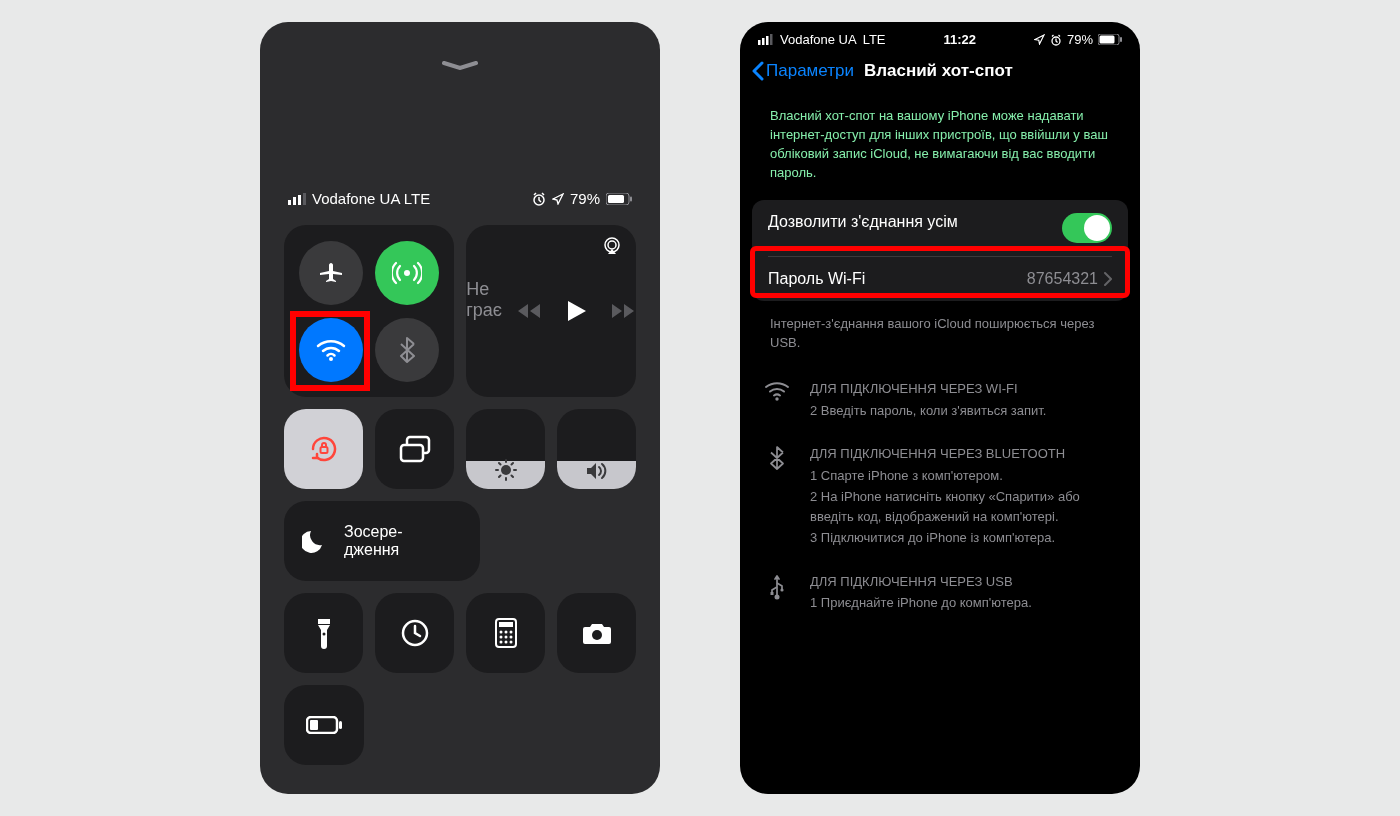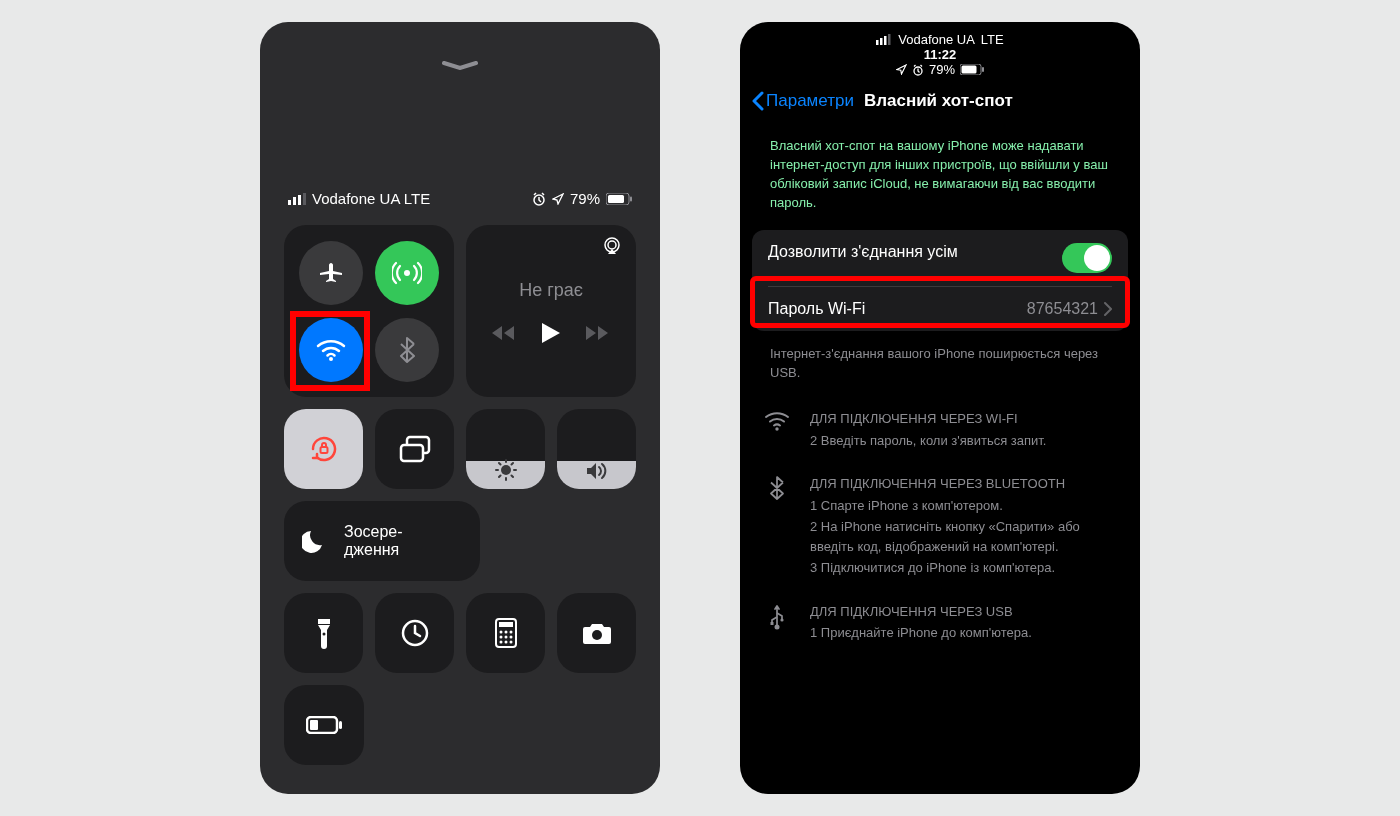--- a/index.html
+++ b/index.html
@@ -76,21 +76,20 @@
       border: 6px solid #ff0000;
       width: 80px;
       height: 80px;
       left: 6px;
       bottom: 6px;
     }
     .cc-media {
       width: 172px;
       height: 172px;
       display: flex;
-      flex-direction: column;
       align-items: center;
       justify-content: center;
       position: relative;
       color: #8e8e93;
     }
     .cc-media-airplay { position: absolute; top: 12px; right: 14px; color: #fff; }
     .cc-media-title { font-size: 18px; margin-bottom: 22px; }
     .cc-media-controls { display: flex; gap: 26px; align-items: center; }
     .cc-media-controls .play { color: #fff; }
     .cc-square {
@@ -137,21 +136,20 @@
       color: #3a3a3c;
     }
     
     .hs-status {
       display: flex;
       justify-content: space-between;
       align-items: center;
       padding: 10px 18px 0;
       font-size: 13px;
       font-weight: 500;
-      flex-direction: column;
     }
     .hs-status-left { display: flex; align-items: center; gap: 6px; }
     .hs-status-right { display: flex; align-items: center; gap: 5px; }
     .hs-nav {
       display: flex;
       align-items: center;
       padding: 14px 12px 12px;
       gap: 6px;
     }
     .hs-back { color: #0a84ff; font-size: 17px; display: flex; align-items: center; gap: 2px; }
@@ -454,21 +452,21 @@
       <span class="hs-val">
         <span>87654321</span>
         <svg width="8" height="14" viewBox="0 0 8 14">
             <path d="M1 1l6 6-6 6" stroke="#636366" stroke-width="2" fill="none" stroke-linecap="round"></path>
           </svg>
       </span>
     </div>
     <div class="hs-pw-hl"></div>
   </div>
 
-  <div class="hs-foot">Інтернет-з'єднання вашого iPhone поширюється через USB.</div>
+  <div class="hs-foot">Інтернет-з'єднання вашого iCloud поширюється через USB.</div>
 
   <div style="height:8px;"></div>
 
   <div class="hs-inst">
     <div class="hs-inst-icon">
       <svg width="26" height="20" viewBox="0 0 26 20">
           <path d="M2 6a18 18 0 0122 0" stroke="#8d8d92" stroke-width="2" fill="none" stroke-linecap="round"></path>
           <path d="M6 10.5a11 11 0 0114 0" stroke="#8d8d92" stroke-width="2" fill="none" stroke-linecap="round"></path>
           <path d="M10 14.5a5 5 0 016 0" stroke="#8d8d92" stroke-width="2" fill="none" stroke-linecap="round"></path>
           <circle cx="13" cy="18" r="1.7" fill="#8d8d92"></circle>

